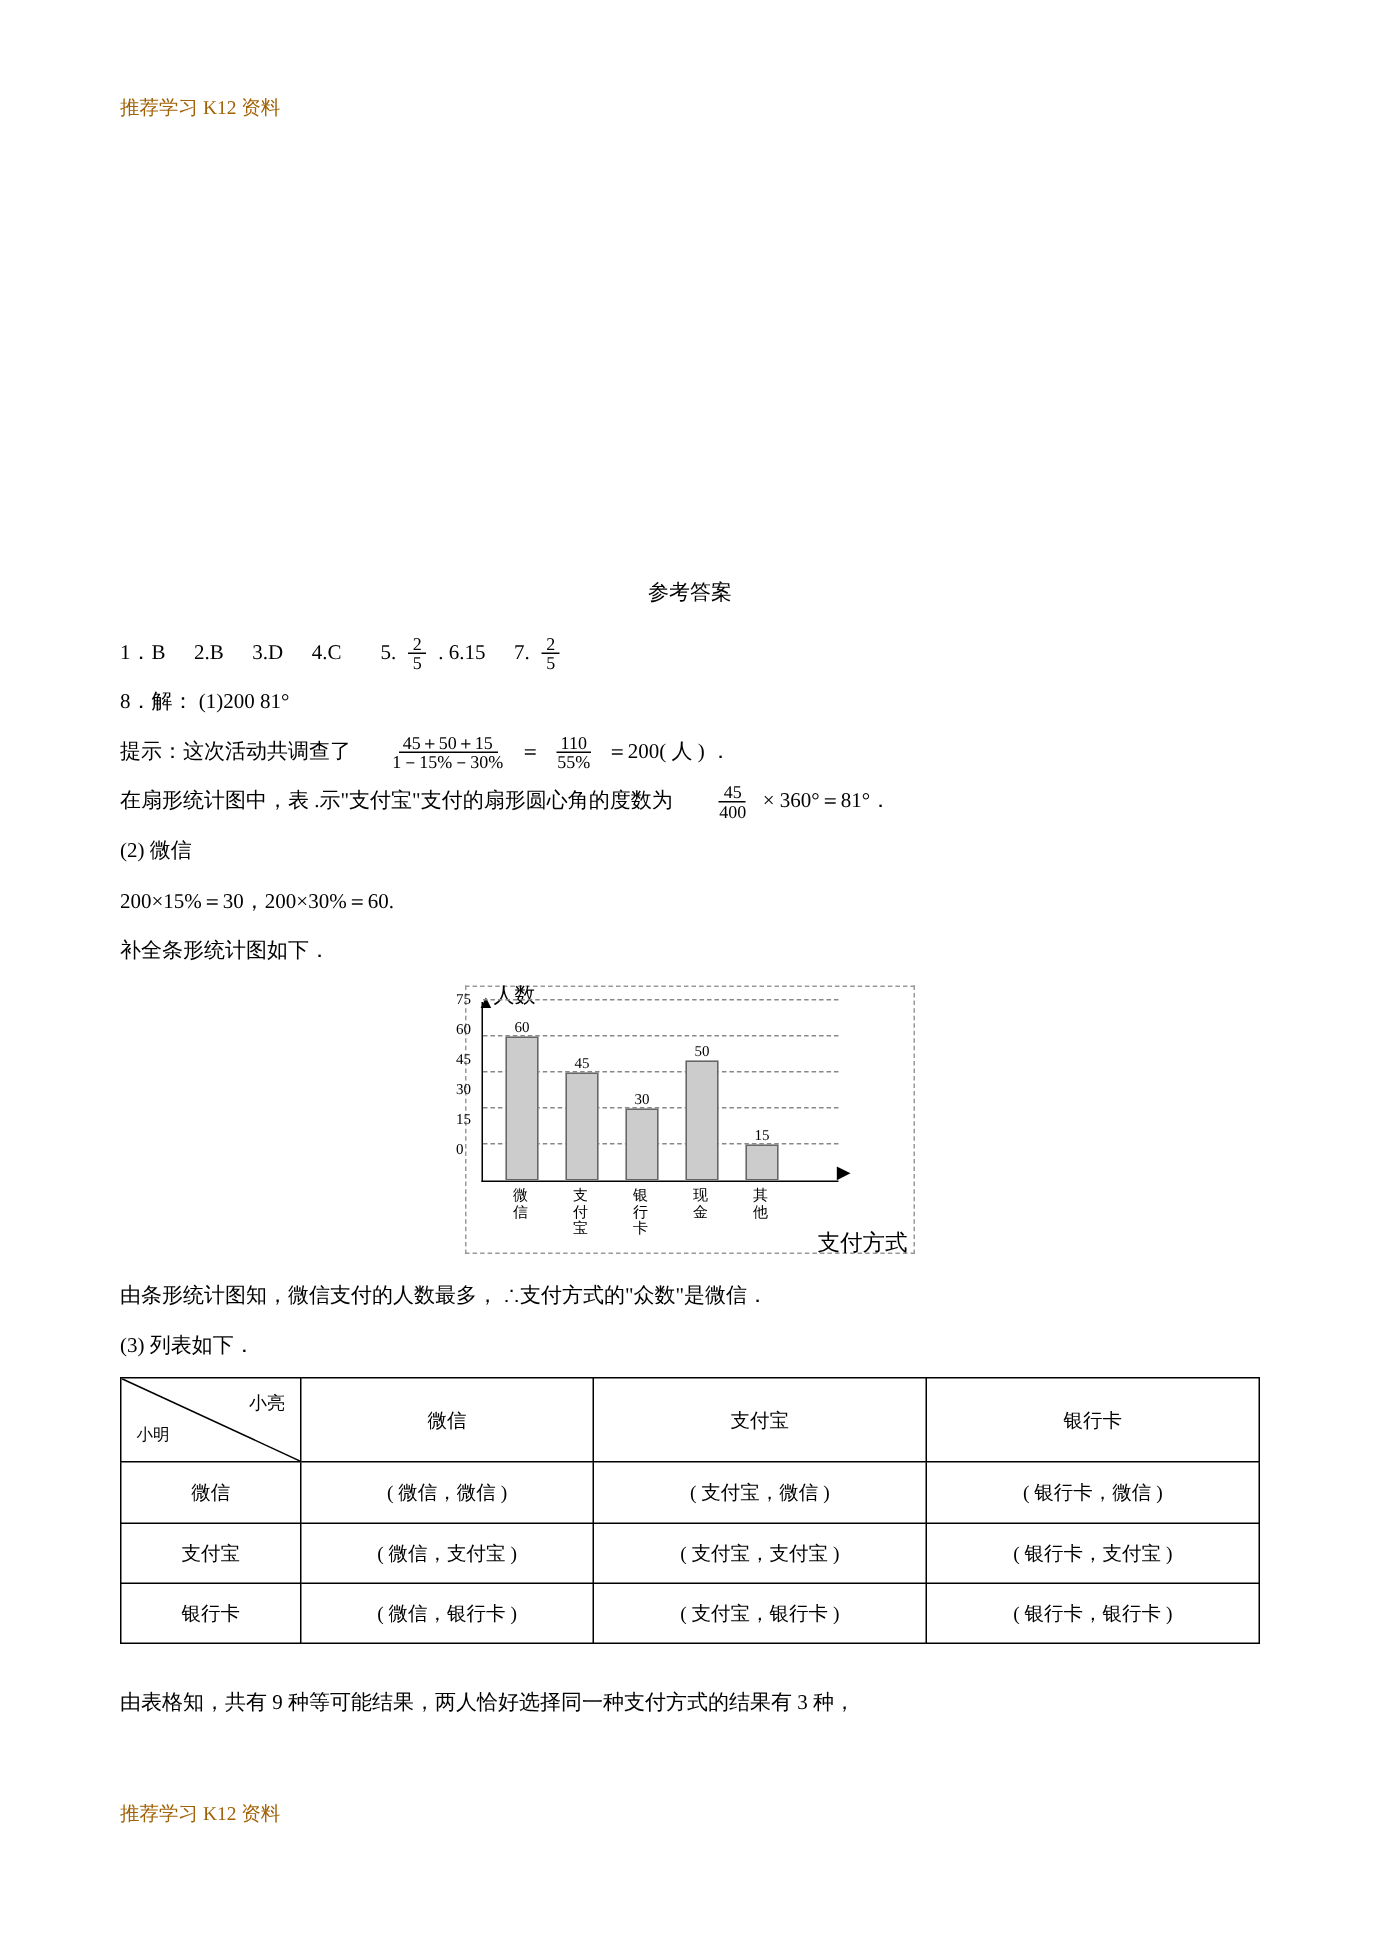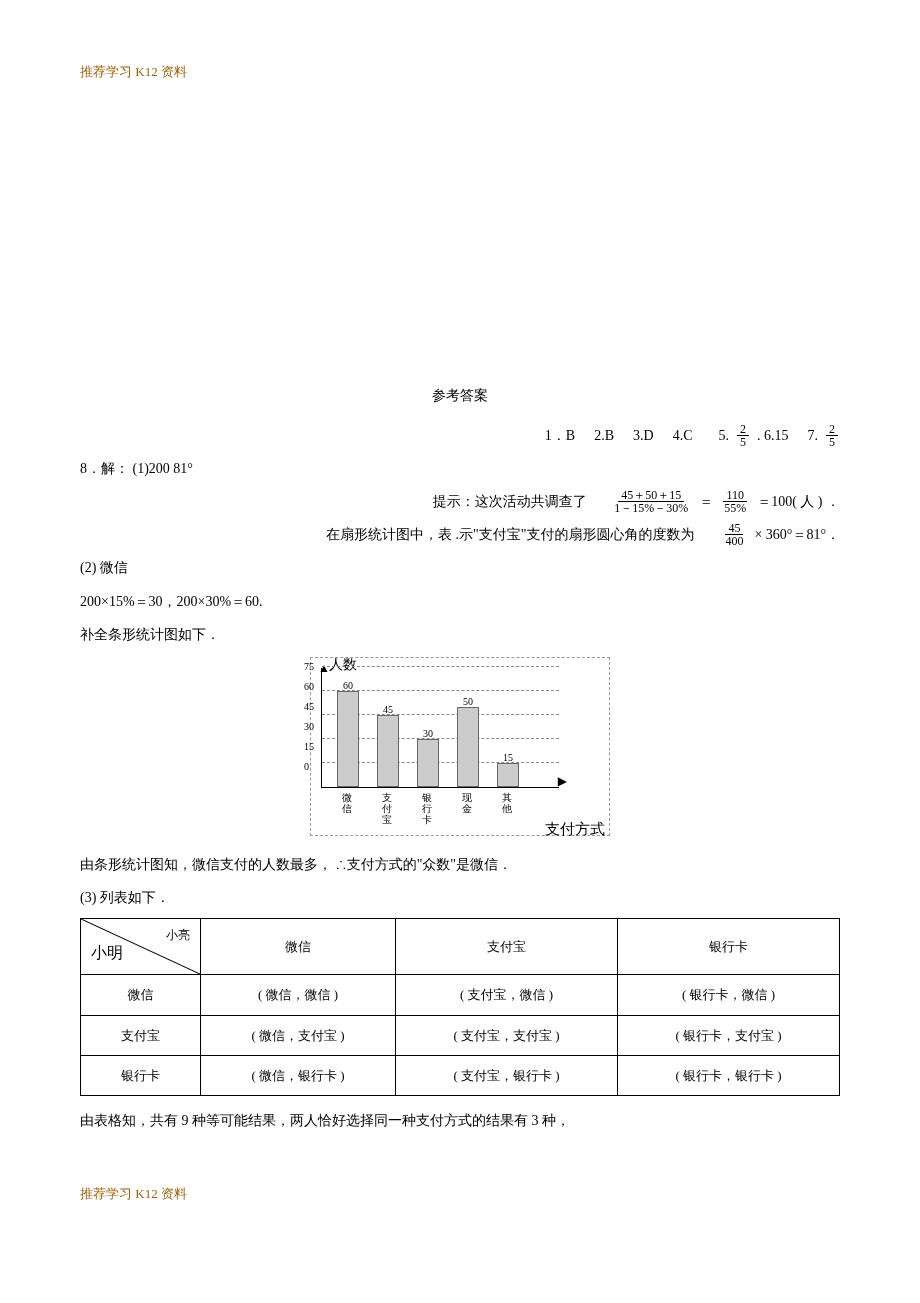--- a/index.html
+++ b/index.html
@@ -33,21 +33,21 @@
     display: inline-flex;
     flex-direction: column;
     align-items: center;
     font-size: 12px;
     vertical-align: middle;
     line-height: 1;
     margin: 0 2px;
   }
   .frac .num { border-bottom: 1px solid #000; padding: 0 3px; }
   .frac .den { padding: 0 3px; }
-  .line { margin: 8px 0; justify-content: flex-end; }
+  .line { margin: 8px 0; }
   .chart-wrap {
     display: flex;
     justify-content: center;
     margin: 10px 0 16px;
   }
   .chart {
     border: 1px dashed #999;
     padding: 10px 50px 10px 10px;
     position: relative;
     width: 300px;
@@ -159,21 +159,21 @@
     height: 100%;
   }
   .diag-top {
     position: absolute;
     top: 6px; right: 10px;
     font-size: 12px;
   }
   .diag-bottom {
     position: absolute;
     bottom: 6px; left: 10px;
-    font-size: 16px;
+    font-size: 11px;
   }
   .arrow-up, .arrow-right { position: absolute; font-size: 12px; }
   .arrow-up { top: -10px; left: -4px; }
   .arrow-right { right: -8px; bottom: -6px; }
   .chart-inner { position: relative; }
 </style>
 </head>
 <body>
 
 <div class="header">推荐学习   K12 资料</div>
@@ -206,21 +206,21 @@
   <span>提示：这次活动共调查了</span>&nbsp;&nbsp;&nbsp;
   <span class="frac">
     <span class="num">45＋50＋15</span>
     <span class="den">1－15%－30%</span>
   </span>
   <span>＝</span>
   <span class="frac">
     <span class="num">110</span>
     <span class="den">55%</span>
   </span>
-  <span>＝100( 人 ) ．</span>
+  <span>＝200( 人 ) ．</span>
 </div>
 
 <div class="line answers-short">
   <span>在扇形统计图中，表   .示"支付宝"支付的扇形圆心角的度数为</span>&nbsp;&nbsp;&nbsp;&nbsp;
   <span class="frac">
     <span class="num">45</span>
     <span class="den">400</span>
   </span>
   <span>× 360°＝81°．</span>
 </div>
@@ -332,16 +332,16 @@
   </tr>
   <tr>
     <td>银行卡</td>
     <td>( 微信，银行卡  )</td>
     <td>( 支付宝，银行卡  )</td>
     <td>( 银行卡，银行卡  )</td>
   </tr>
 </tbody>
   </table>
 
-<div class="line" style="margin-top:12px">由表格知，共有     9 种等可能结果，两人恰好选择同一种支付方式的结果有           3 种，</div>
+<div class="line" style="margin-top:27px">由表格知，共有     9 种等可能结果，两人恰好选择同一种支付方式的结果有           3 种，</div>
 
 <div style="height:40px"></div>
 <div class="footer">推荐学习   K12 资料</div>
 
 </body></html>

